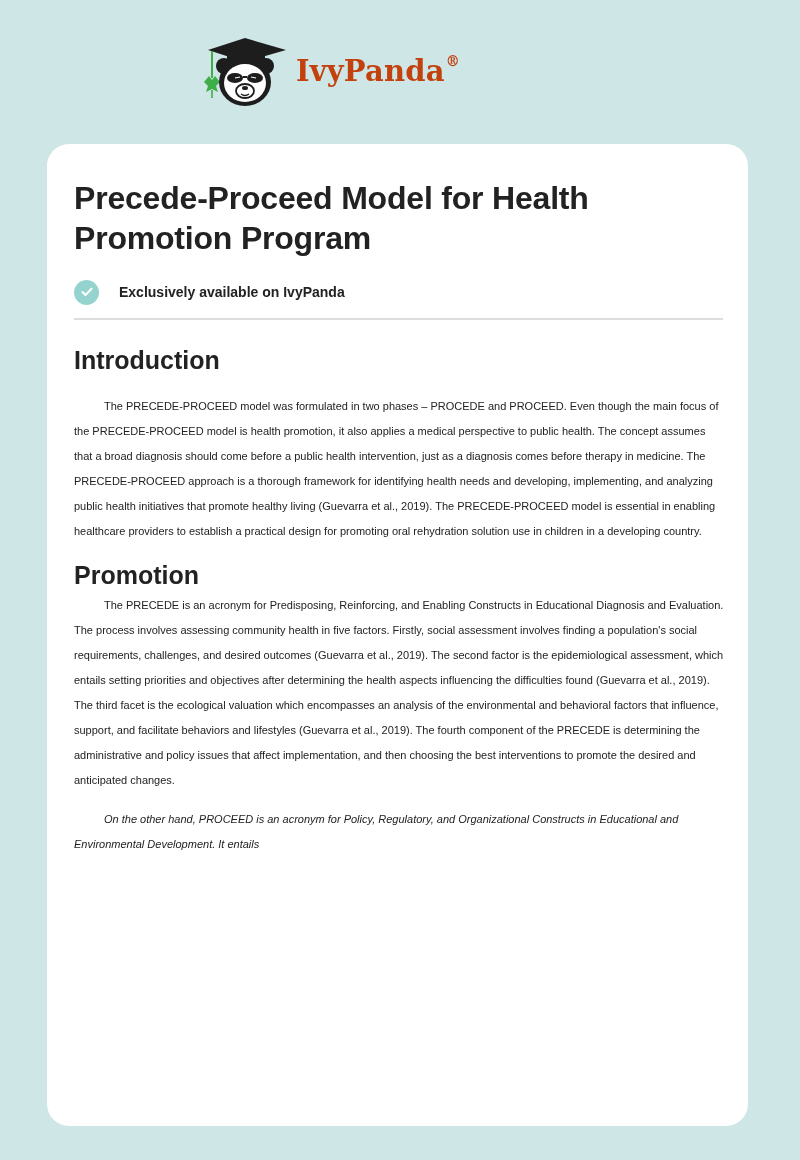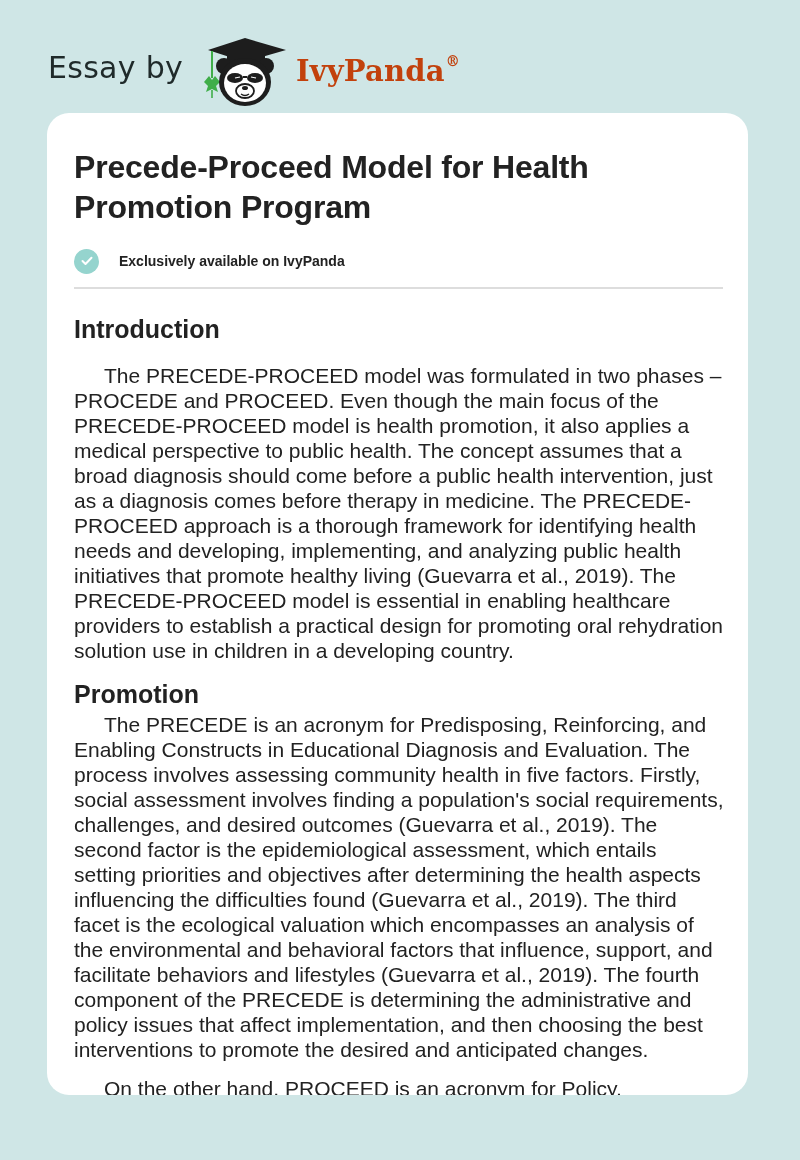--- a/index.html
+++ b/index.html
@@ -42,21 +42,21 @@
       letter-spacing: 0.2px;
     }
     .brand-name sup {
       font-size: 14px;
       position: relative;
       top: -4px;
       margin-left: 1px;
     }
     .card {
       position: absolute;
-      left: 47px; top: 113px;
+      left: 47px; top: 144px;
       width: 701px; height: 982px;
       background: #ffffff;
       border-radius: 22px;
       overflow: hidden;
     }
     .card-inner {
       padding: 0 26px 0 27px;
     }
     .title {
       margin-top: 34px;
@@ -95,35 +95,34 @@
     }
     h2.section-title {
       font-size: 25px;
       font-weight: bold;
       color: #222;
       line-height: 36px;
     }
     .intro-title { margin-top: 22px; }
     .disc-title { margin-top: 13px; }
     p.para {
-      font-size: 21px;
+      font-size: 11px;
       line-height: 25px;
       color: #222;
       text-indent: 30px;
       width: 650px;
     }
     .intro-para { margin-top: 16px; }
     .disc-para1 { }
-    .disc-para2 { margin-top: 14px; }
+    .disc-para2 { margin-top: 14px; font-style: italic; }
   </style>
 </head>
 <body>
 
 <div class="header">
-  <span class="essay-by">Essay by</span>
   <span class="logo-icon">
     <svg width="92" height="74" viewBox="0 0 92 74">
 
       <polygon points="8,16 45,4 86,16 45,28" fill="#1d1d1d"></polygon>
       <rect x="27" y="18" width="38" height="10" fill="#1d1d1d"></rect>
 
       <line x1="12" y1="17" x2="12" y2="44" stroke="#3fae49" stroke-width="2"></line>
 
       <path d="M4,48 L9,42 L12,46 L15,42 L20,48 L16,52 L18,58 L12,55 L6,58 L8,52 Z" fill="#3fae49"></path>
       <line x1="12" y1="56" x2="12" y2="64" stroke="#3fae49" stroke-width="1.6"></line>

